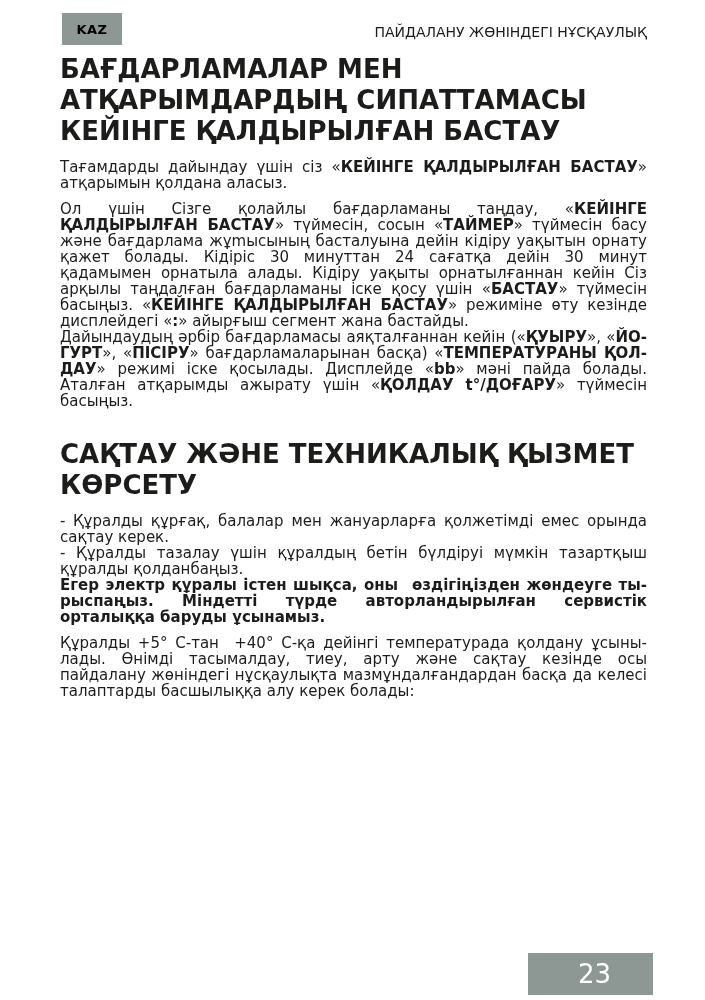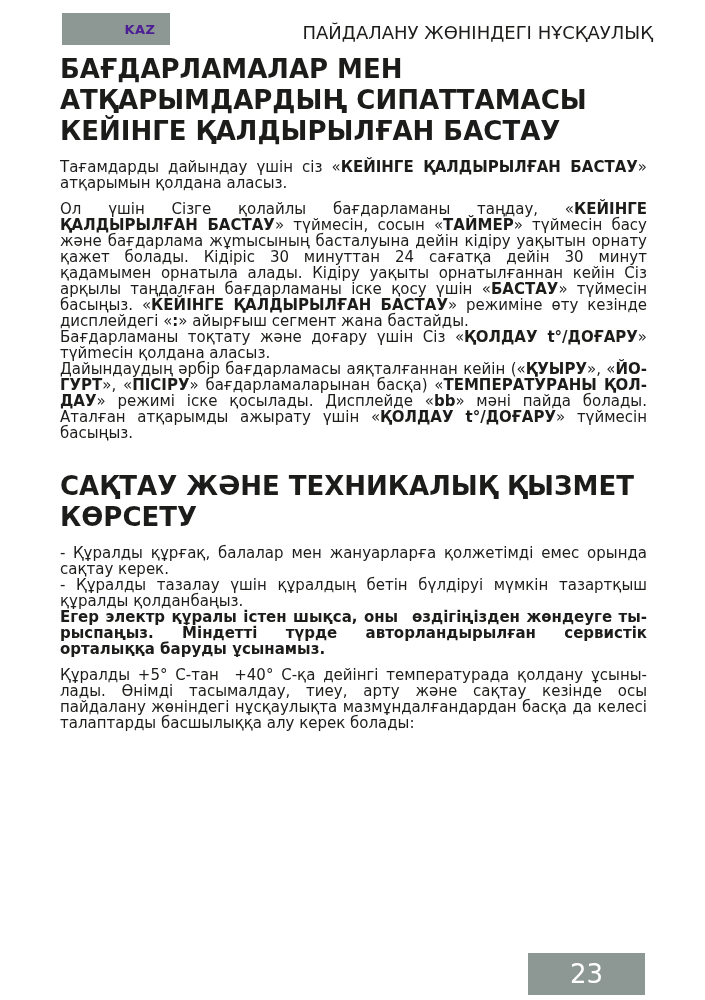--- a/index.html
+++ b/index.html
@@ -13,27 +13,27 @@
     width:705px;height:1000px;
     background:var(--bg);
     color:var(--text);
     font-family:"DejaVu Sans","Liberation Sans",sans-serif;
     overflow:hidden;
   }
   .lang-badge{
     position:absolute;left:62px;top:13px;
     width:60px;height:32px;
     background:var(--badge);
-    color:#4c1d95;
+    color:#000000;
     font-size:13px;font-weight:bold;letter-spacing:0.5px;
-    display:flex;align-items:center;justify-content:center;padding-left:48px;
+    display:flex;align-items:center;justify-content:center;
   }
   .running-header{
-    position:absolute;top:24px;right:52px;
-    font-size:18px;line-height:17px;
+    position:absolute;top:24px;right:58px;
+    font-size:14px;line-height:17px;
     white-space:nowrap;
   }
   .content{
     position:absolute;left:60px;top:54px;width:587px;
   }
   .section-heading{
     font-size:26px;line-height:31px;font-weight:bold;
     margin:0 0 12px 0;
   }
   section + section .section-heading{
@@ -43,38 +43,37 @@
     font-size:15px;line-height:16px;
     margin:0;text-align:justify;
   }
   .para.gap{margin-top:10px;}
   .para b{font-weight:bold;}
   .page-number-box{
     position:absolute;left:528px;top:953px;
     width:117px;height:42px;
     background:var(--badge);
     color:#ffffff;font-size:26px;
-    display:flex;align-items:center;justify-content:center;
+    display:flex;align-items:center;justify-content:center;padding-left:8px;
   }
 </style>
 </head>
 <body>
 
 <div class="page">
 
   <div class="lang-badge">KAZ</div>
 
   <div class="running-header">ПАЙДАЛАНУ ЖӨНІНДЕГІ НҰСҚАУЛЫҚ</div>
 
   <main class="content" id="sections">
       <section>
         <h1 class="section-heading">БАҒДАРЛАМАЛАР МЕН АТҚАРЫМДАРДЫҢ СИПАТТАМАСЫ КЕЙІНГЕ ҚАЛДЫРЫЛҒАН БАСТАУ</h1>
         <p class="para"><span>Тағамдарды дайындау үшін сіз «</span><b>КЕЙІНГЕ ҚАЛДЫРЫЛҒАН БАСТАУ</b><span>» атқарымын қолдана аласыз.</span></p>
         <p class="para gap"><span>Ол үшін Сізге қолайлы бағдарламаны таңдау, «</span><b>КЕЙІНГЕ ҚАЛДЫРЫЛҒАН БАСТАУ</b><span>» түймесін, сосын «</span><b>ТАЙМЕР</b><span>» түймесін басу және бағдарлама жұ­mысының басталуына дейін кідіру уақытын орнату қажет болады. Кідіріс 30 минуттан 24 сағатқа дейін 30 минут қадамымен орнатыла алады. Кідіру уақыты орнатылғаннан кейін Сіз арқылы таңдалған бағдарламаны іске қосу үшін «</span><b>БАСТАУ</b><span>» түймесін басыңыз. «</span><b>КЕЙІНГЕ ҚАЛДЫРЫЛҒАН БАСТАУ</b><span>» режиміне өту кезінде дисплейдегі «</span><b>:</b><span>» айырғыш сегмент жана бастайды.</span></p>
-        <p class="para"><span>Бағдарламаны тоқтату және доғару үшін Сіз «</span><b>ҚОЛДАУ t°/ДОҒАРУ</b><span>» түй­mесін қолдана аласыз.</span></p>
         <p class="para"><span>Дайындаудың әрбір бағдарламасы аяқталғаннан кейін («</span><b>ҚУЫРУ</b><span>», «</span><b>ЙО­ГУРТ</b><span>», «</span><b>ПІСІРУ</b><span>» бағдарламаларынан басқа) «</span><b>ТЕМПЕРАТУРАНЫ ҚОЛ­ДАУ</b><span>» режимі іске қосылады. Дисплейде «</span><b>bb</b><span>» мәні пайда болады. Аталған атқарымды ажырату үшін «</span><b>ҚОЛДАУ t°/ДОҒАРУ</b><span>» түймесін басыңыз.</span></p>
       </section>
       <section>
         <h1 class="section-heading">САҚТАУ ЖӘНЕ ТЕХНИКАЛЫҚ ҚЫЗМЕТ КӨРСЕТУ</h1>
         <p class="para"><span>- Құралды құрғақ, балалар мен жануарларға қолжетімді емес орында сақтау керек.</span></p>
         <p class="para"><span>- Құралды тазалау үшін құралдың бетін бүлдіруі мүмкін тазартқыш құралды қолданбаңыз.</span></p>
         <p class="para"><b>Егер электр құралы істен шықса, оны  өздігіңізден жөндеуге ты­рыспаңыз. Міндетті түрде авторландырылған сервистік орталыққа баруды ұсынамыз.</b></p>
         <p class="para gap"><span>Құралды +5° С-тан  +40° С-қа дейінгі температурада қолдану ұсыны­лады. Өнімді тасымалдау, тиеу, арту және сақтау кезінде осы пайдалану жөніндегі нұсқаулықта мазмұндалғандардан басқа да келесі талаптарды басшылыққа алу керек болады:</span></p>
       </section>
     </main>

